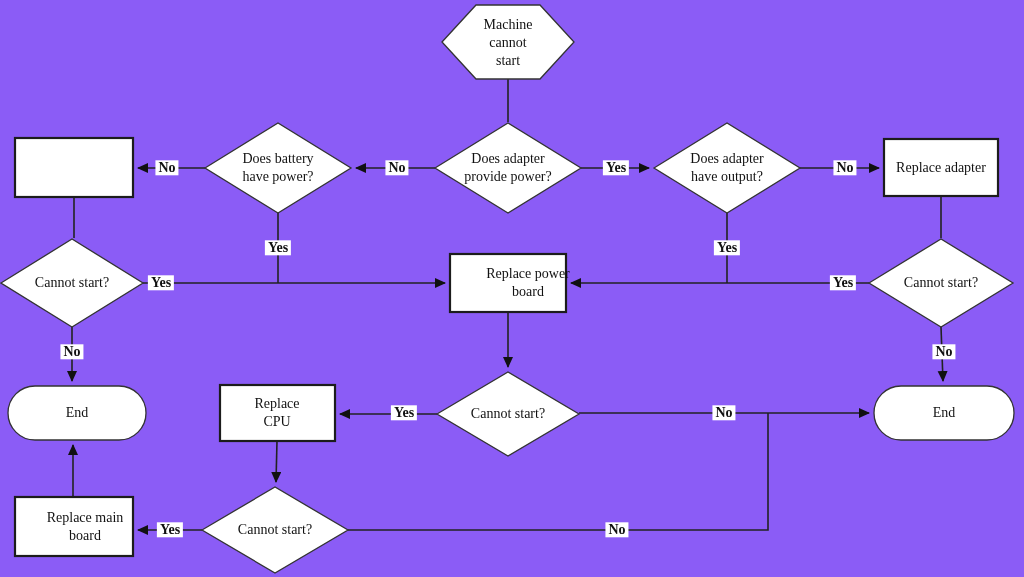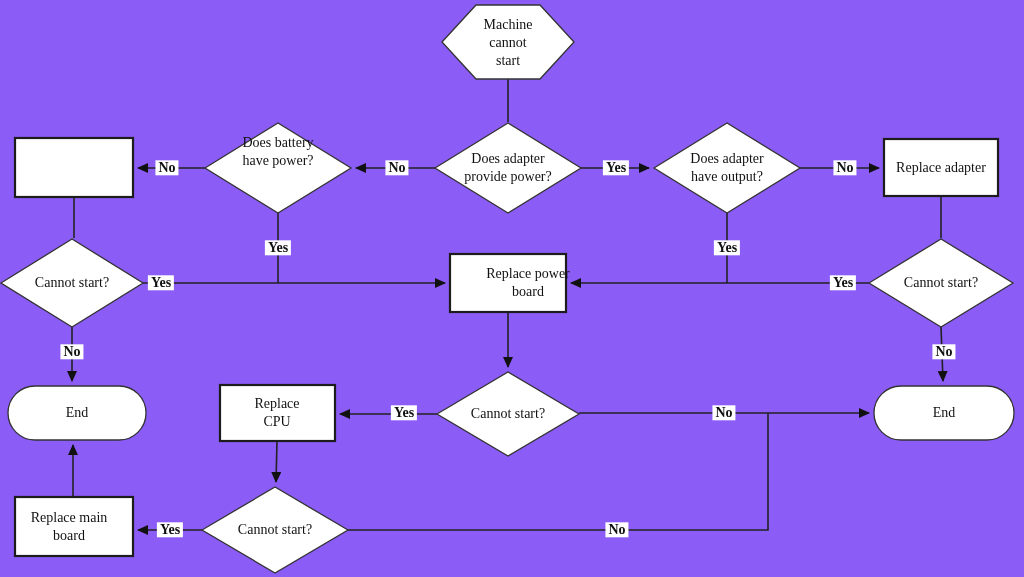--- a/index.html
+++ b/index.html
@@ -97,37 +97,37 @@
       <rect x="874" y="386" width="140" height="54" rx="27" ry="27" stroke="#333333" stroke-width="1.3"></rect>
 
       <rect x="15" y="497" width="118" height="59" stroke="#1c1c1c" stroke-width="2.2"></rect>
       <polygon points="202,530 275,487 348,530 275,573" stroke="#333333" stroke-width="1.3"></polygon>
     </g>
   </svg>
 
   <div class="node-label" style="left:508px; top:43px;">Machine
 cannot
 start</div>
-  <div class="node-label" style="left:278px; top:152px;">Does battery
+  <div class="node-label" style="left:278px; top:168px;">Does battery
 have power?</div>
   <div class="node-label" style="left:508px; top:168px;">Does adapter
 provide power?</div>
   <div class="node-label" style="left:727px; top:168px;">Does adapter
 have output?</div>
   <div class="node-label" style="left:941px; top:168px;">Replace adapter</div>
   <div class="node-label" style="left:72px; top:283px;">Cannot start?</div>
   <div class="node-label" style="left:528px; top:283px;">Replace power
 board</div>
   <div class="node-label" style="left:941px; top:283px;">Cannot start?</div>
   <div class="node-label" style="left:77px; top:413px;">End</div>
   <div class="node-label" style="left:277px; top:413px;text-align:center;">Replace
 CPU</div>
   <div class="node-label" style="left:508px; top:414px;">Cannot start?</div>
   <div class="node-label" style="left:944px; top:413px;">End</div>
-  <div class="node-label" style="left:69px; top:527px;">Replace main
+  <div class="node-label" style="left:85px; top:527px;">Replace main
 board</div>
   <div class="node-label" style="left:275px; top:530px;">Cannot start?</div>
 
   <span class="edge-label" style="left:167px; top:168px;">No</span>
   <span class="edge-label" style="left:397px; top:168px;">No</span>
   <span class="edge-label" style="left:616px; top:168px;">Yes</span>
   <span class="edge-label" style="left:845px; top:168px;">No</span>
   <span class="edge-label" style="left:278px; top:248px;">Yes</span>
   <span class="edge-label" style="left:727px; top:248px;">Yes</span>
   <span class="edge-label" style="left:161px; top:283px;">Yes</span>

